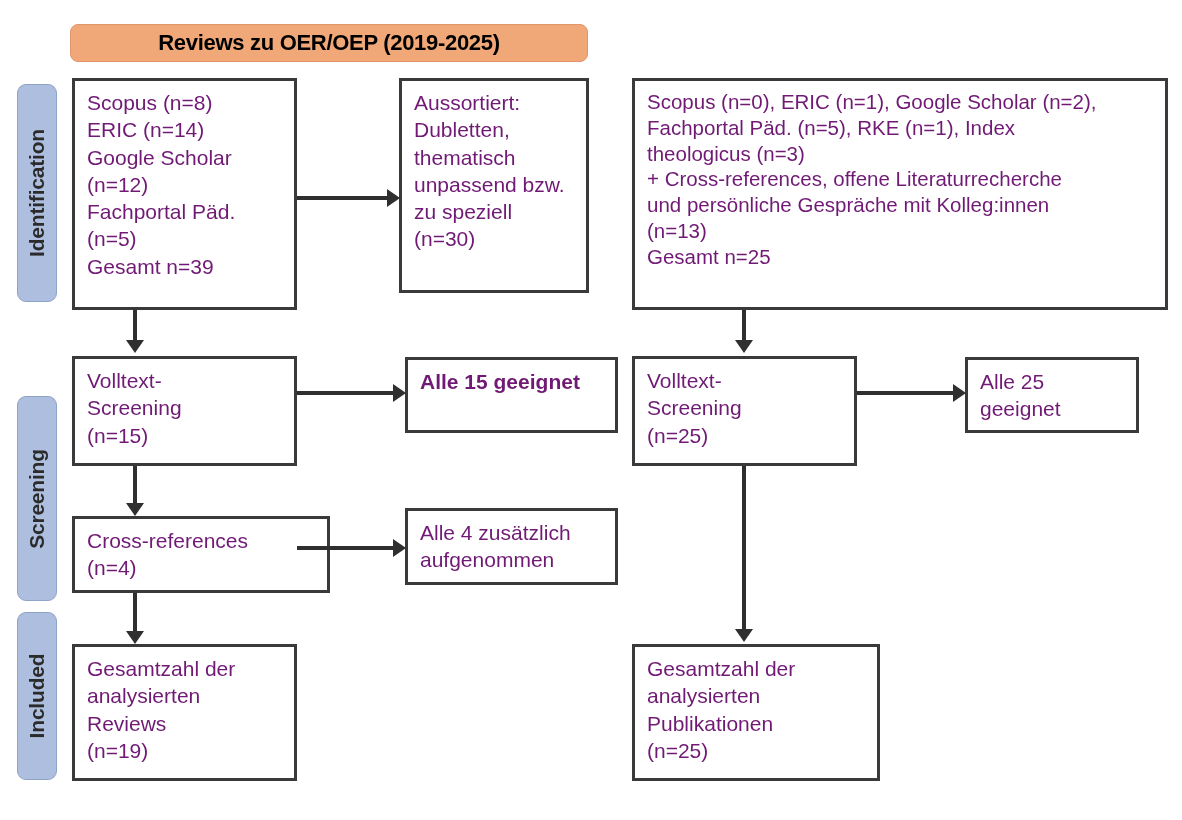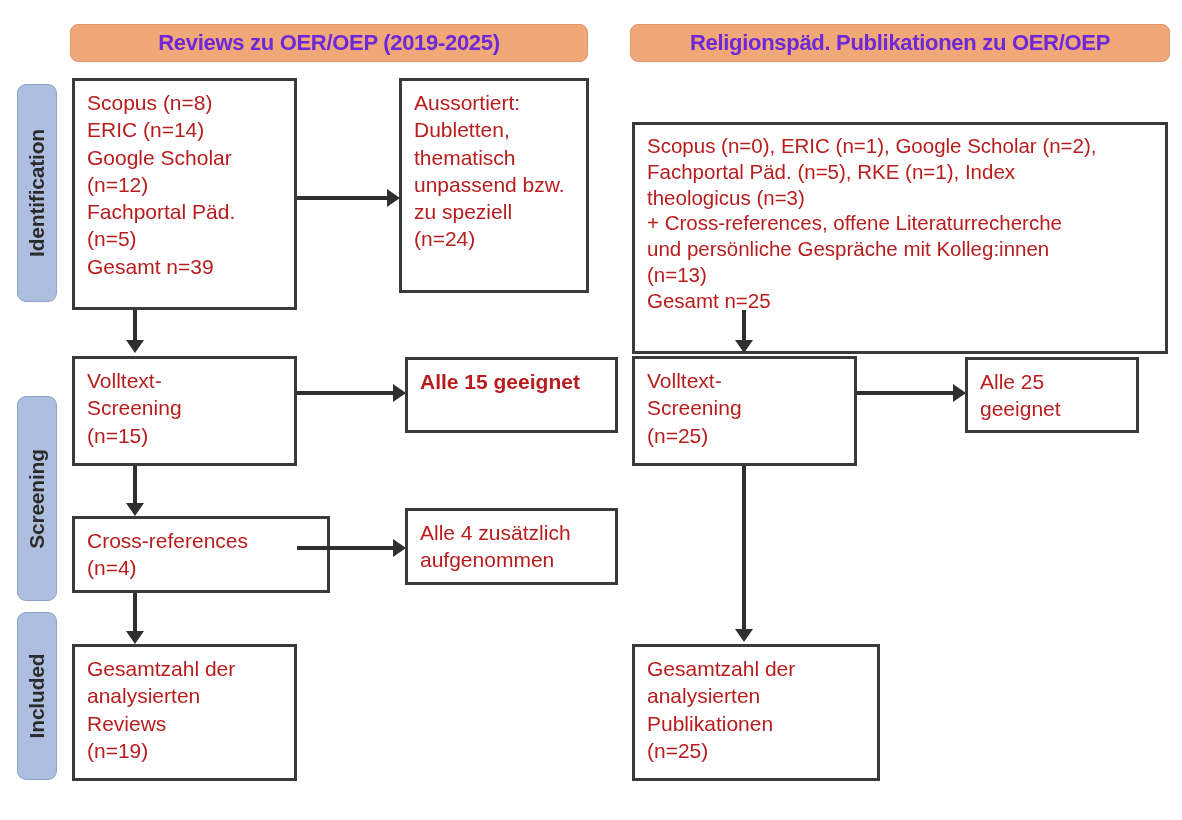--- a/index.html
+++ b/index.html
@@ -41,34 +41,34 @@
     position: absolute;
     background: #f0a878;
     border: 1px solid #e2946a;
     border-radius: 8px;
     box-sizing: border-box;
     display: flex;
     align-items: center;
     justify-content: center;
     font-size: 22px;
     font-weight: bold;
-    color: #6d28d9;
+    color: #000000;
     letter-spacing: -0.3px;
   }
 
   
   .box {
     position: absolute;
     background: #ffffff;
     border: 3px solid #3a3a3a;
     box-sizing: border-box;
     padding: 8px 10px 8px 12px;
     font-size: 21px;
     line-height: 1.30;
-    color: #b91c1c;
+    color: #701a75;
     font-weight: normal;
     white-space: pre-line;
     overflow: hidden;
   }
   .box.dense {
     line-height: 1.26;
     font-size: 20.5px;
   }
 
   
@@ -113,38 +113,35 @@
   </div>
 
   <div class="phase-pill" style="left:17px; top:612px; width:40px; height:168px;">
     <span class="phase-text">Included</span>
   </div>
 
   <div class="col-header" style="left:70px; top:24px; width:518px; height:38px;">
     <span>Reviews zu OER/OEP (2019-2025)</span>
   </div>
 
-  <div class="col-header" style="left:630px; top:24px; width:540px; height:38px;">
-    <span>Religionspäd. Publikationen zu OER/OEP</span>
-  </div>
 
   <div class="box" style="left:72px; top:78px; width:225px; height:232px;">Scopus (n=8)
 ERIC (n=14)
 Google Scholar
 (n=12)
 Fachportal Päd.
 (n=5)
 Gesamt n=39</div>
 
   <div class="box" style="left:399px; top:78px; width:190px; height:215px;">Aussortiert:
 Dubletten,
 thematisch
 unpassend bzw.
 zu speziell
-(n=24)</div>
+(n=30)</div>
 
   <div class="hline" style="left:297px; top:196px; width:90px;"></div>
   <div class="arrow-right" style="left:387px; top:189px;"></div>
 
   <div class="vline" style="left:133px; top:310px; width:4px; height:33px;"></div>
   <div class="arrow-down" style="left:126px; top:340px;"></div>
 
   <div class="box" style="left:72px; top:356px; width:225px; height:110px;">Volltext-
 Screening
 (n=15)</div>
@@ -167,21 +164,21 @@
   <div class="arrow-right" style="left:393px; top:539px;"></div>
 
   <div class="vline" style="left:133px; top:593px; width:4px; height:45px;"></div>
   <div class="arrow-down" style="left:126px; top:631px;"></div>
 
   <div class="box" style="left:72px; top:644px; width:225px; height:137px;">Gesamtzahl der
 analysierten
 Reviews
 (n=19)</div>
 
-  <div class="box dense" style="left:632px; top:78px; width:536px; height:232px;margin-top:44px;">Scopus (n=0), ERIC (n=1), Google Scholar (n=2),
+  <div class="box dense" style="left:632px; top:78px; width:536px; height:232px;">Scopus (n=0), ERIC (n=1), Google Scholar (n=2),
 Fachportal Päd. (n=5), RKE (n=1), Index
 theologicus (n=3)
 + Cross-references, offene Literaturrecherche
 und persönliche Gespräche mit Kolleg:innen
 (n=13)
 Gesamt n=25</div>
 
   <div class="vline" style="left:742px; top:310px; width:4px; height:33px;"></div>
   <div class="arrow-down" style="left:735px; top:340px;"></div>
 

